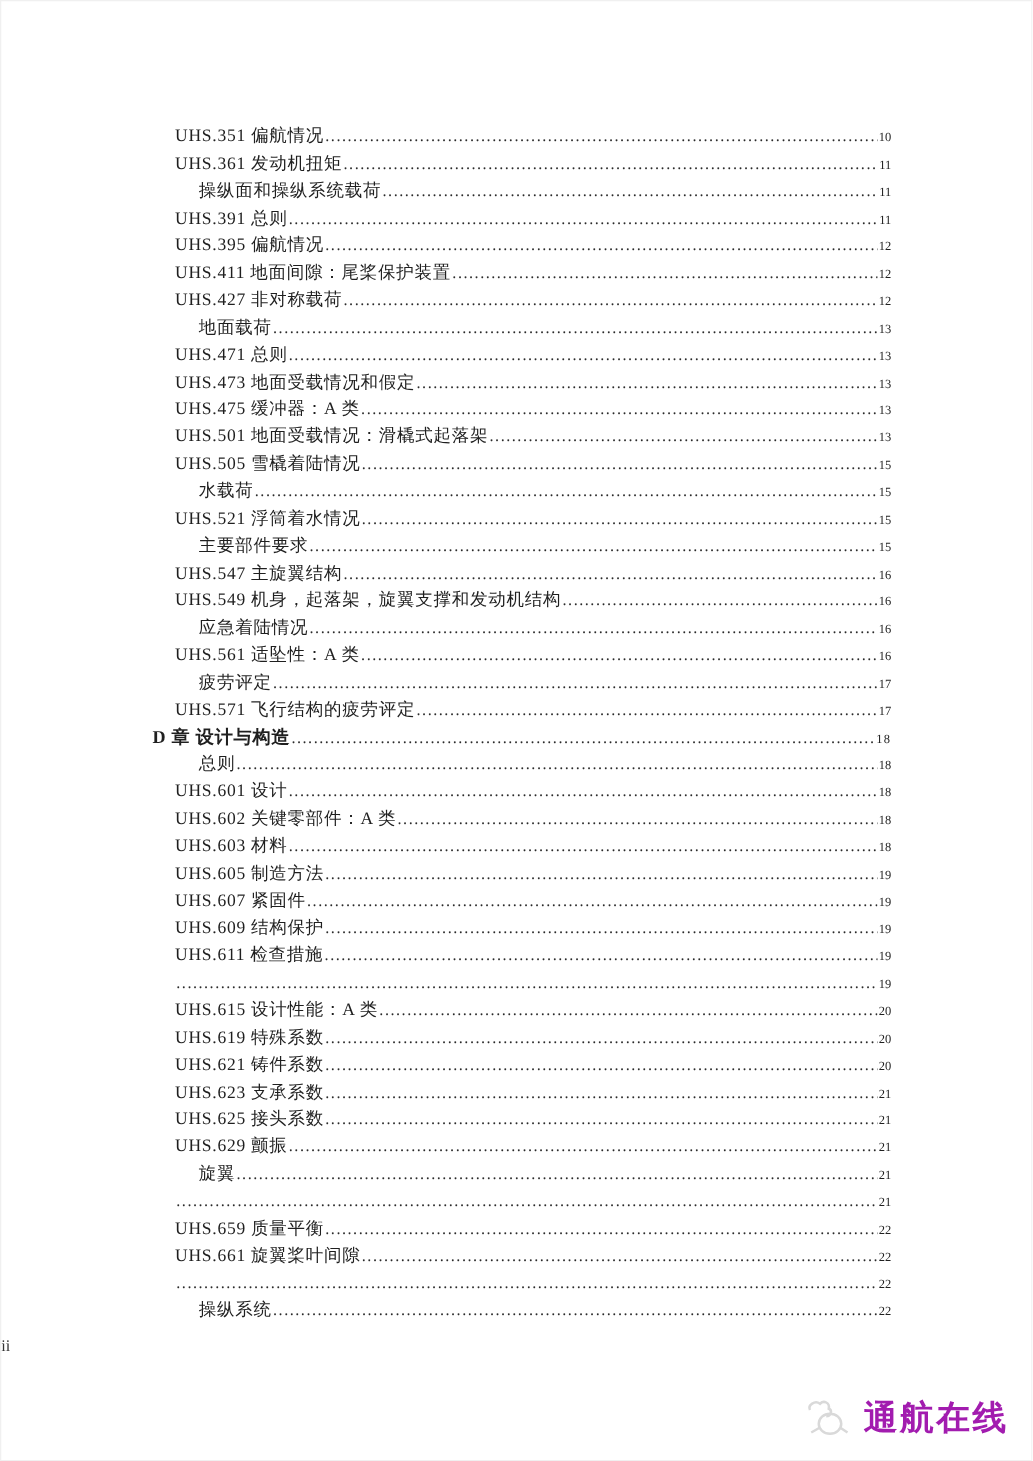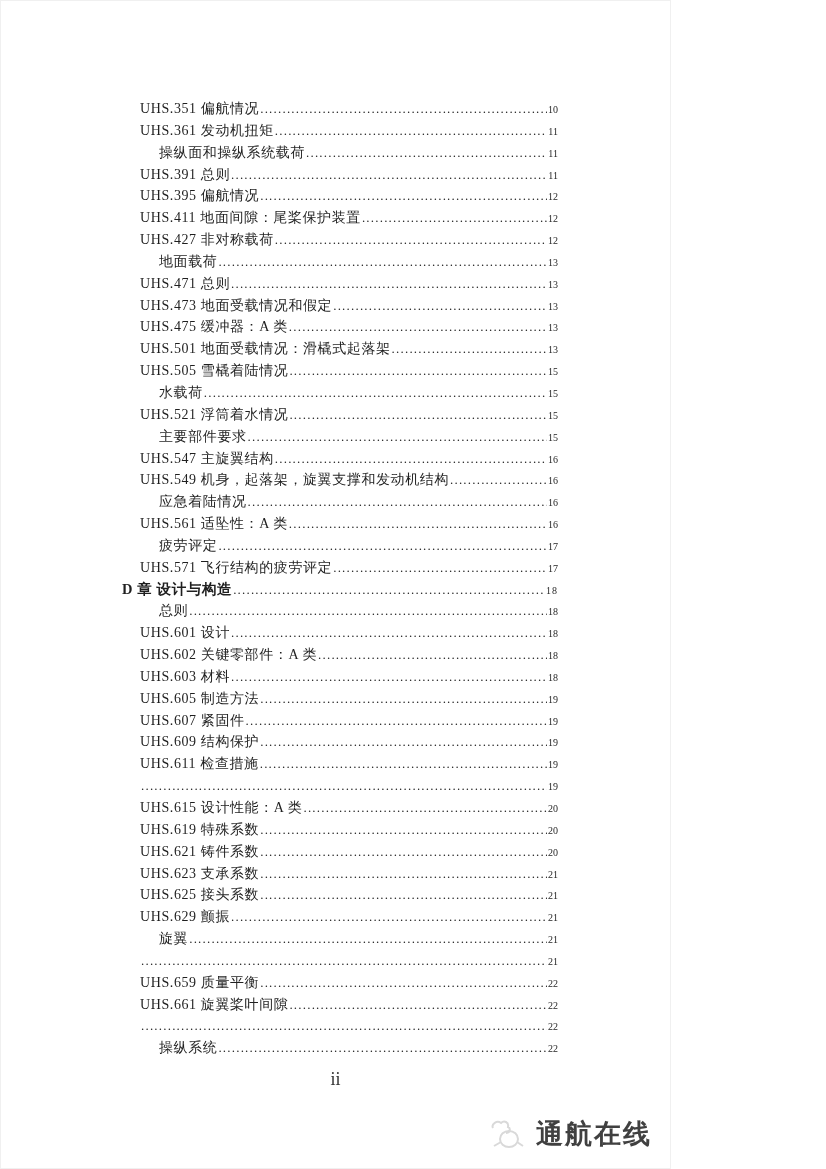--- a/index.html
+++ b/index.html
@@ -1,18 +1,18 @@
 <!DOCTYPE html>
 <html><head>
 <meta charset="utf-8">
 <style>
   html, body { margin: 0; padding: 0; background: #ffffff; }
   .page {
     position: relative;
-    width: 671px;
+    width: 826px;
     height: 1169px;
     margin: 0;
     background: #ffffff;
     box-sizing: border-box;
     border: 1px solid #f0f0f0;
     font-family: "Liberation Serif", "DejaVu Serif", serif;
     color: #1f1f1f;
     overflow: hidden;
   }
   .toc {
@@ -52,32 +52,31 @@
     white-space: nowrap;
     font-size: 10px;
     font-weight: normal;
   }
   .toc-row.type-chapter .toc-page { font-weight: normal; }
   .footer {
     position: absolute;
     top: 1068px;
     left: 0;
     width: 100%;
-    text-align: center;
-    font-size: 18px;
+    font-size: 13px;
     color: #333333;
   }
   .watermark {
     position: absolute;
     right: 18px;
     bottom: 16px;
     display: flex;
     align-items: center;
     gap: 7px;
-    color: #404040;
+    color: #a21caf;
     font-size: 27px;
     font-weight: bold;
     letter-spacing: 2px;
     font-family: "Liberation Sans", "DejaVu Sans", sans-serif;
     text-shadow: 0 1px 0 #ffffff;
     user-select: none;
   }
   .watermark svg { display: block; }
 </style>
 </head>

